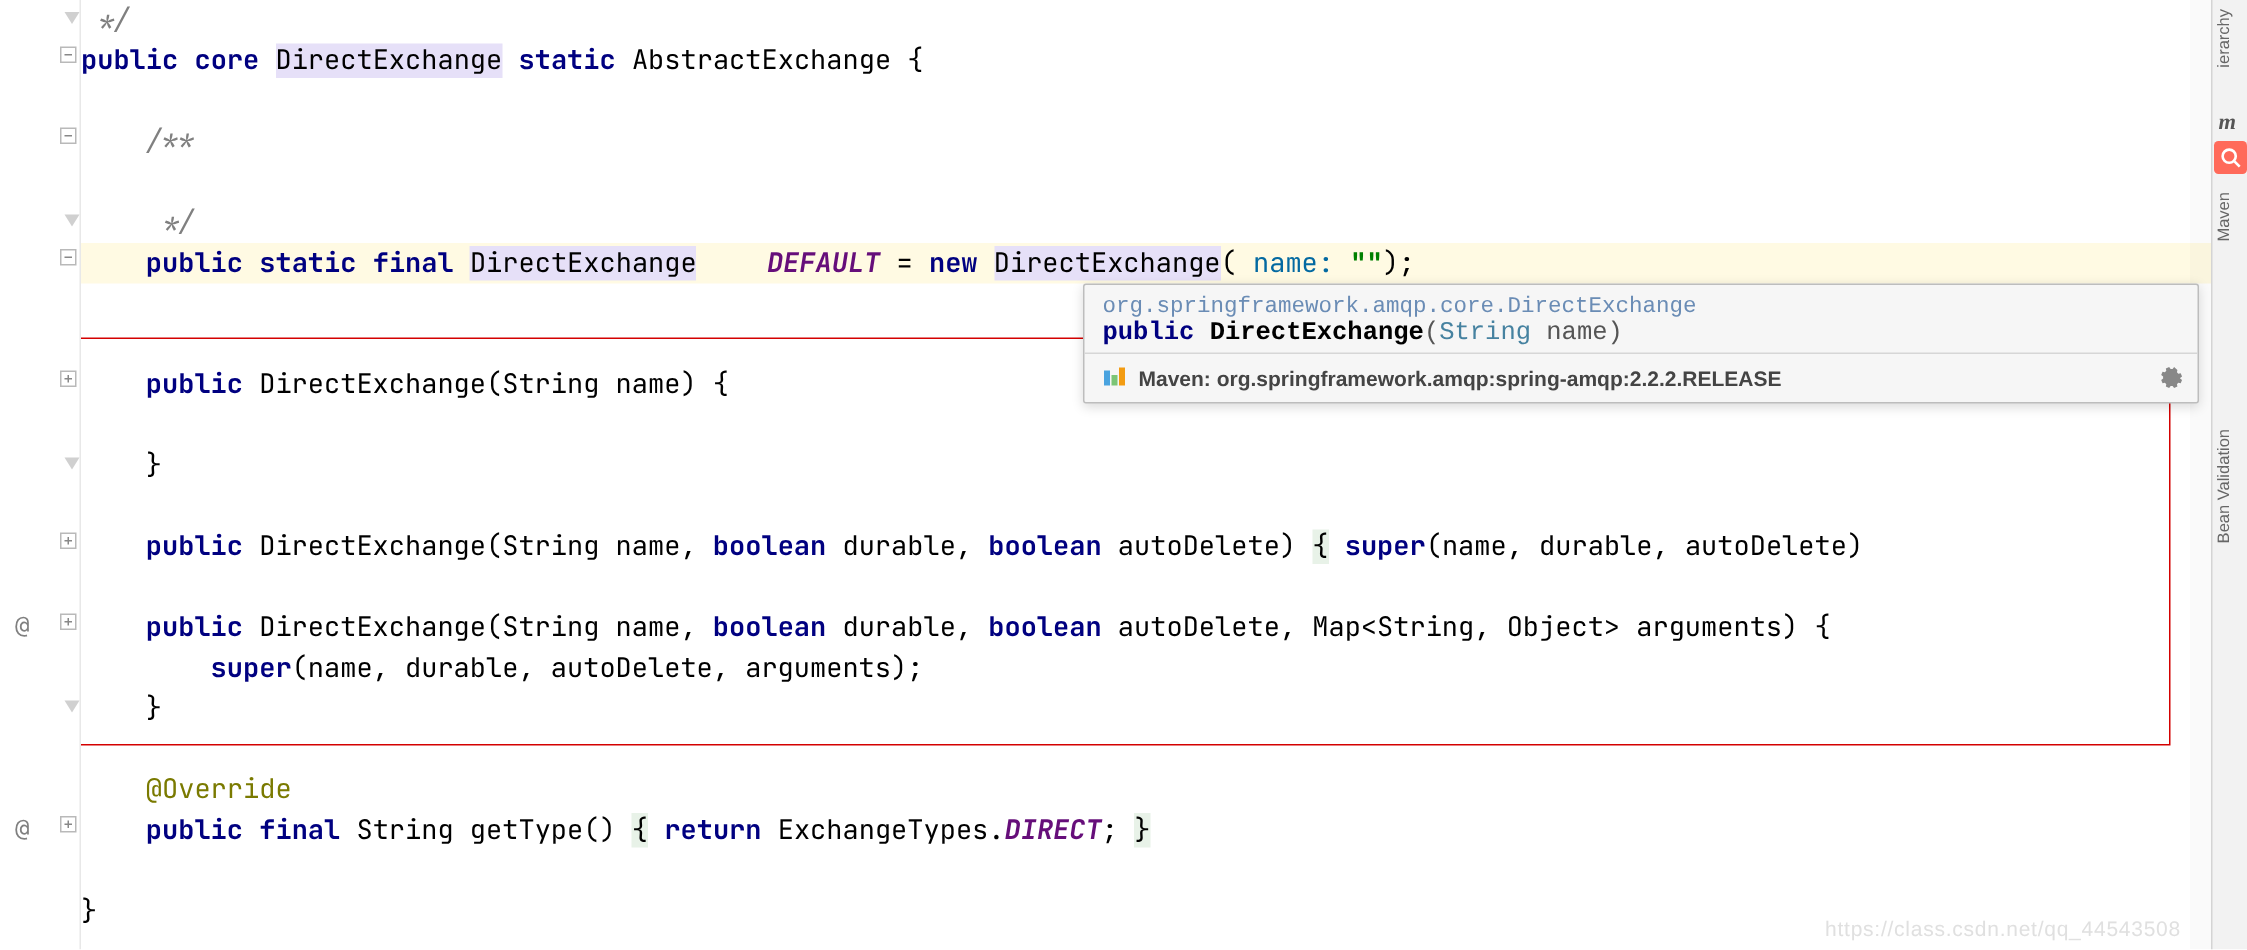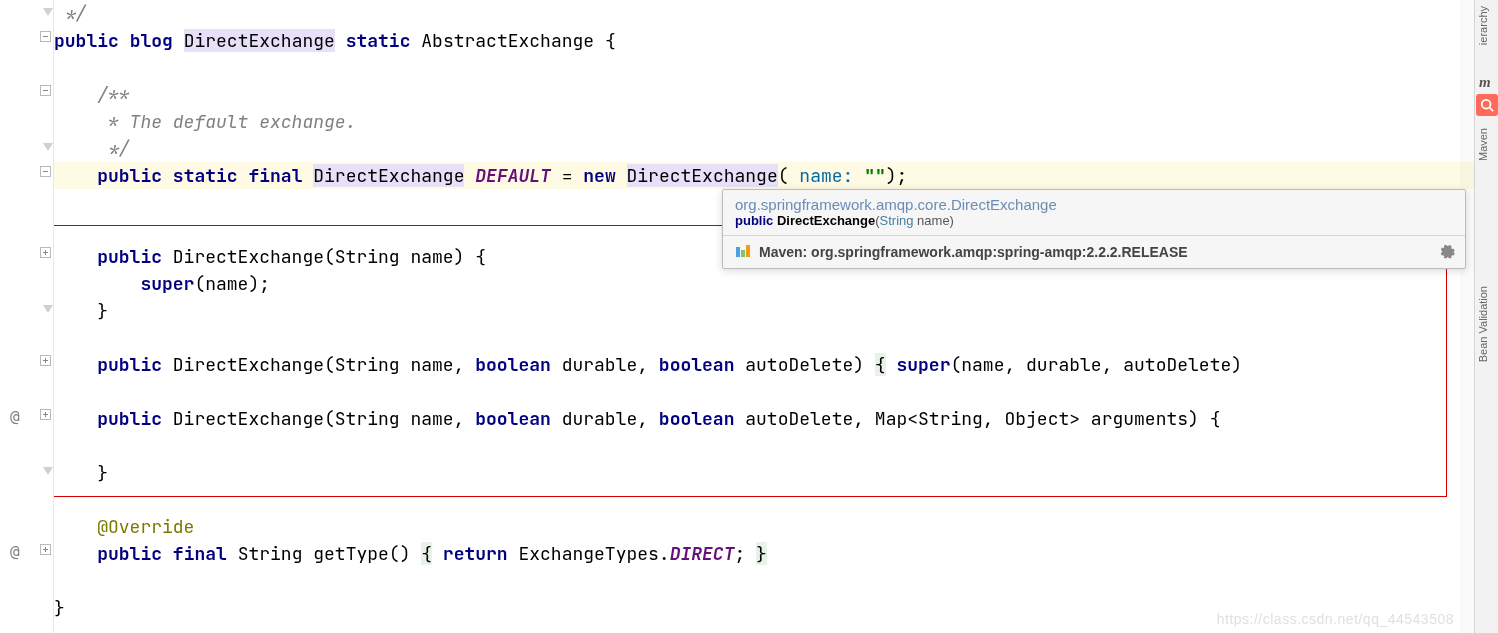--- a/index.html
+++ b/index.html
@@ -26,42 +26,42 @@
     border-top:8px solid #d0d0d0; }
 
   
   .editor { flex:1; position:relative; background:#fff; overflow:hidden; }
   .ln { position:absolute; left:0; height:27px; line-height:27px; white-space:pre;
     font-size:18px; color:#000; letter-spacing:0; width:100%; padding-left:0; }
 
   .kw { color:#000080; font-weight:bold; }
   .com { color:#808080; font-style:italic; }
   .hl { background:#e6e0f8; }
-  .fld { color:#660e7a; font-weight:bold; font-style:italic; }
+  .fld { color:#660e7a; font-weight:bold; font-style:italic;margin-left:36px; }
   .hint { color:#0369a1; }
   .str { color:#008000; font-weight:bold; }
   .over { color:#7a7a00; }
   .brace-hl { background:#e8f2e8; }
   .sfld { color:#660e7a; font-weight:bold; font-style:italic; }
 
   .caret-line { background:#fffae3; }
 
   
   .redbox { position:absolute; border:1.5px solid #d40000; pointer-events:none; }
   .redtext { position:absolute; color:#d40000; font-weight:bold;
     font-family:"Microsoft YaHei","PingFang SC",sans-serif; font-size:29px;
     letter-spacing:1px; pointer-events:none; }
 
   
   .tip { position:absolute; background:#f6f6f6; border:1px solid #bdbdbd;
     box-shadow:0 2px 8px rgba(0,0,0,.15); border-radius:2px;
     font-family:sans-serif; font-size:14px; color:#444; z-index:50; }
-  .tip .r1 { padding:6px 12px 4px 12px; font-family:Liberation Sans, sans-serif; font-size:15px; }
+  .tip .r1 { padding:6px 12px 4px 12px; font-family:Liberation Mono, monospace; font-size:15px; }
   .tip .fqcn { color:#888; font-size:15px; }
-  .tip .sig { color:#555; font-size:13px; }
+  .tip .sig { color:#555; font-size:17px; }
   .tip .sig .kw2 { color:#000080; font-weight:bold; }
   .tip .sig .tp { color:#000; }
   .tip .sig .cls { color:#4682a0; }
   .tip .clip { overflow:hidden; height:18px; }
   .tip hr { border:none; border-top:1px solid #d6d6d6; margin:0; }
   .tip .r2 { padding:8px 12px; display:flex; align-items:center; gap:8px; position:relative;font-weight:bold; }
   .tip .mvn-ico { width:16px; height:16px; flex-shrink:0; display:inline-block; }
   .tip .mvn-ico svg { width:16px; height:16px; }
   .tip .gear { position:absolute; right:10px; top:8px; color:#888; }
   .tip .gear svg { width:16px; height:16px; }
@@ -128,35 +128,34 @@
     <div class="gut" style="top:540px">
         <span class="at">@</span>
         <span class="fold plus"></span>
       </div>
   </div>
 
   <div class="editor">
 
     <div class="ln" style="top:0px"><span class="com"> */</span></div>
 
-    <div class="ln" style="top:27px"><span class="kw">public</span> <span class="kw">blog</span> <span class="hl">DirectExchange</span> <span class="kw">static</span> <span>AbstractExchange {</span></div>
+    <div class="ln" style="top:27px"><span class="kw">public</span> <span class="kw">core</span> <span class="hl">DirectExchange</span> <span class="kw">static</span> <span>AbstractExchange {</span></div>
 
     <div class="ln" style="top:81px">    <span class="com">/**</span></div>
-    <div class="ln" style="top:108px">    <span class="com"> * The default exchange.</span></div>
     <div class="ln" style="top:135px">    <span class="com"> */</span></div>
 
     <div class="ln caret-line" style="top:162px">    <span class="kw">public</span> <span class="kw">static</span> <span class="kw">final</span> <span class="hl"><span>Dire</span></span><span class="hl">ctExchange</span> <span class="fld">DEFAULT</span><span> = </span><span class="kw">new</span> <span class="hl">DirectExchange</span>(<span class="hint"> name: </span><span class="str">""</span><span>);</span></div>
 
     <div class="ln" style="top:243px">    <span class="kw">public</span><span> DirectExchange(String name) {</span></div>
-    <div class="ln" style="top:270px">        <span class="kw">super</span><span>(name);</span></div>
     <div class="ln" style="top:297px">    <span>}</span></div>
 
     <div class="ln" style="top:351px">    <span class="kw">public</span><span> DirectExchange(String name, </span><span class="kw">boolean</span><span> durable, </span><span class="kw">boolean</span><span> autoDelete) </span><span class="brace-hl">{</span> <span class="kw">super</span><span>(name, durable, autoDelete)</span></div>
 
     <div class="ln" style="top:405px">    <span class="kw">public</span><span> DirectExchange(String name, </span><span class="kw">boolean</span><span> durable, </span><span class="kw">boolean</span><span> autoDelete, Map&lt;String, Object&gt; arguments) {</span></div>
+    <div class="ln" style="top:432px">        <span class="kw">super</span><span>(name, durable, autoDelete, arguments);</span></div>
     <div class="ln" style="top:459px">    <span>}</span></div>
 
     <div class="ln" style="top:513px">    <span class="over">@Override</span></div>
     <div class="ln" style="top:540px">    <span class="kw">public</span> <span class="kw">final</span><span> String getType() </span><span class="brace-hl">{</span> <span class="kw">return</span><span> ExchangeTypes.</span><span class="sfld">DIRECT</span><span>; </span><span class="brace-hl">}</span></div>
 
     <div class="ln" style="top:594px"><span>}</span></div>
 
     <div class="redbox" style="left:-9px; top:225px; width:1402px; height:272px"></div>
 
     <div class="tip" style="left:668px; top:189px; width:744px">

